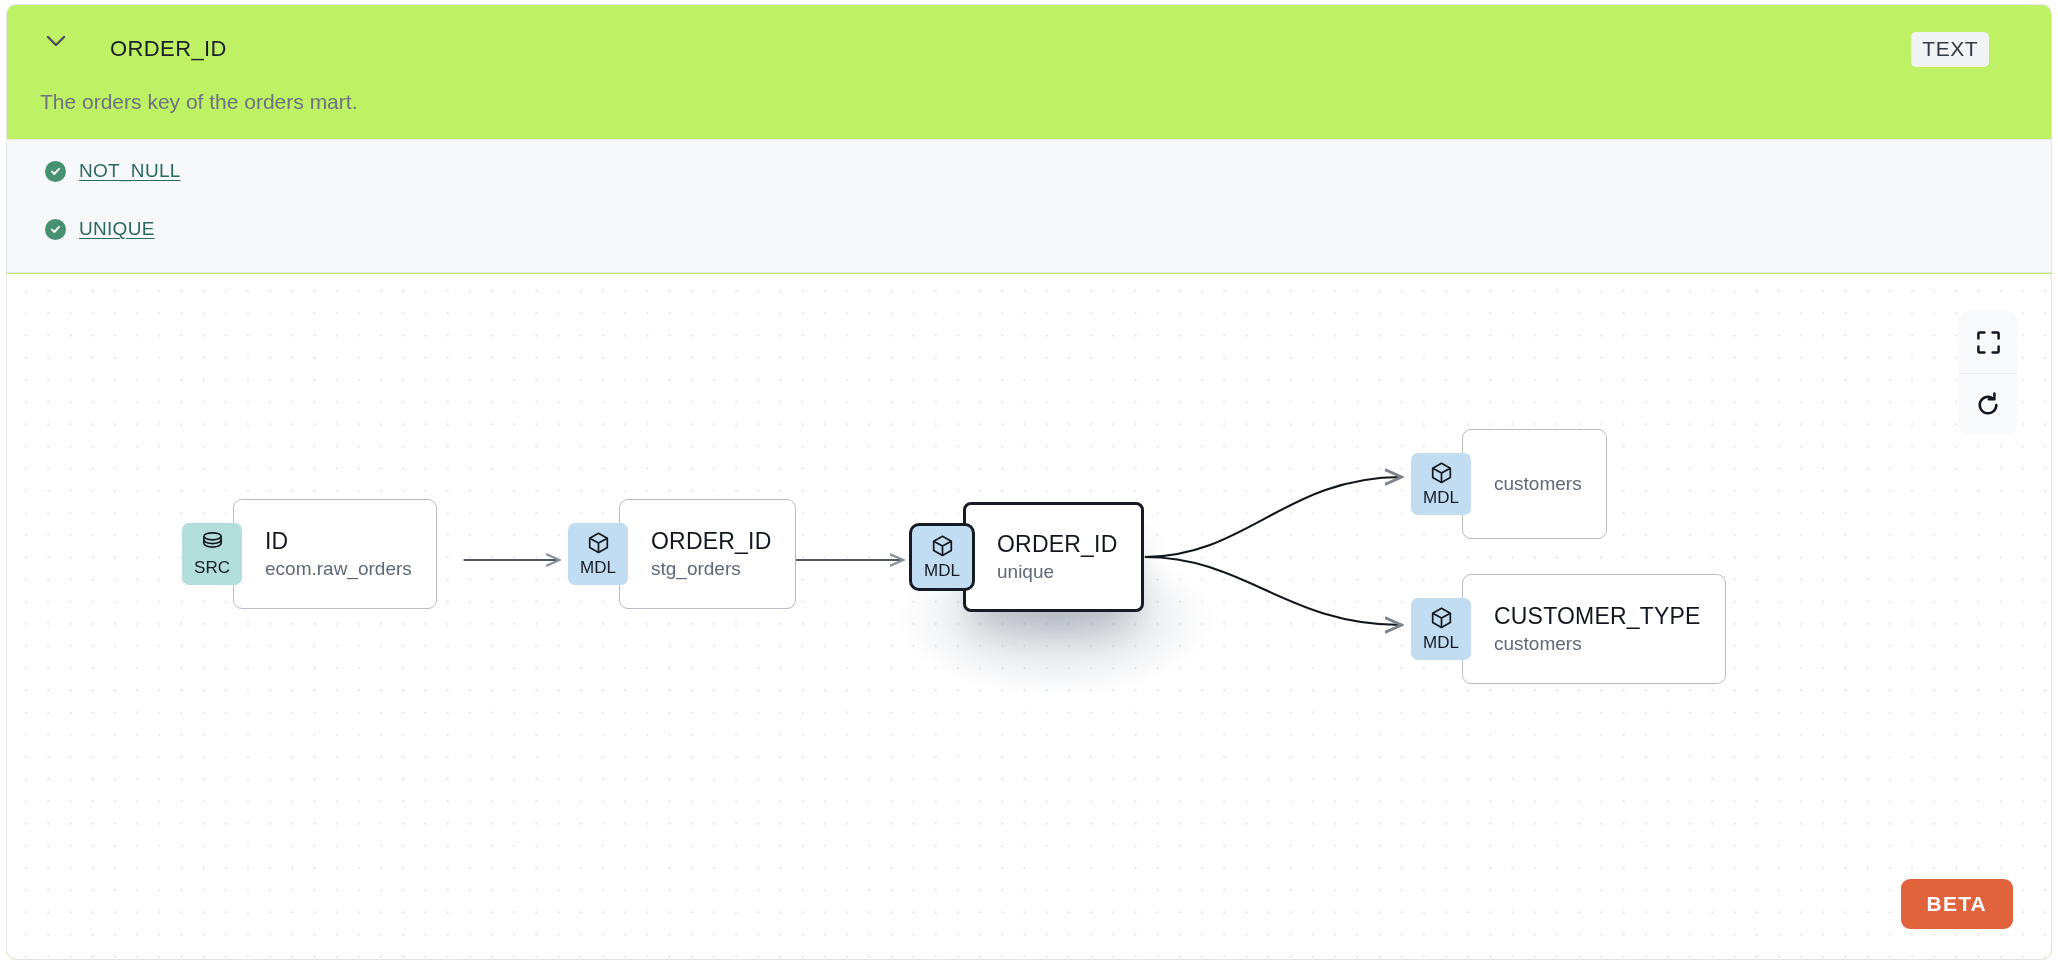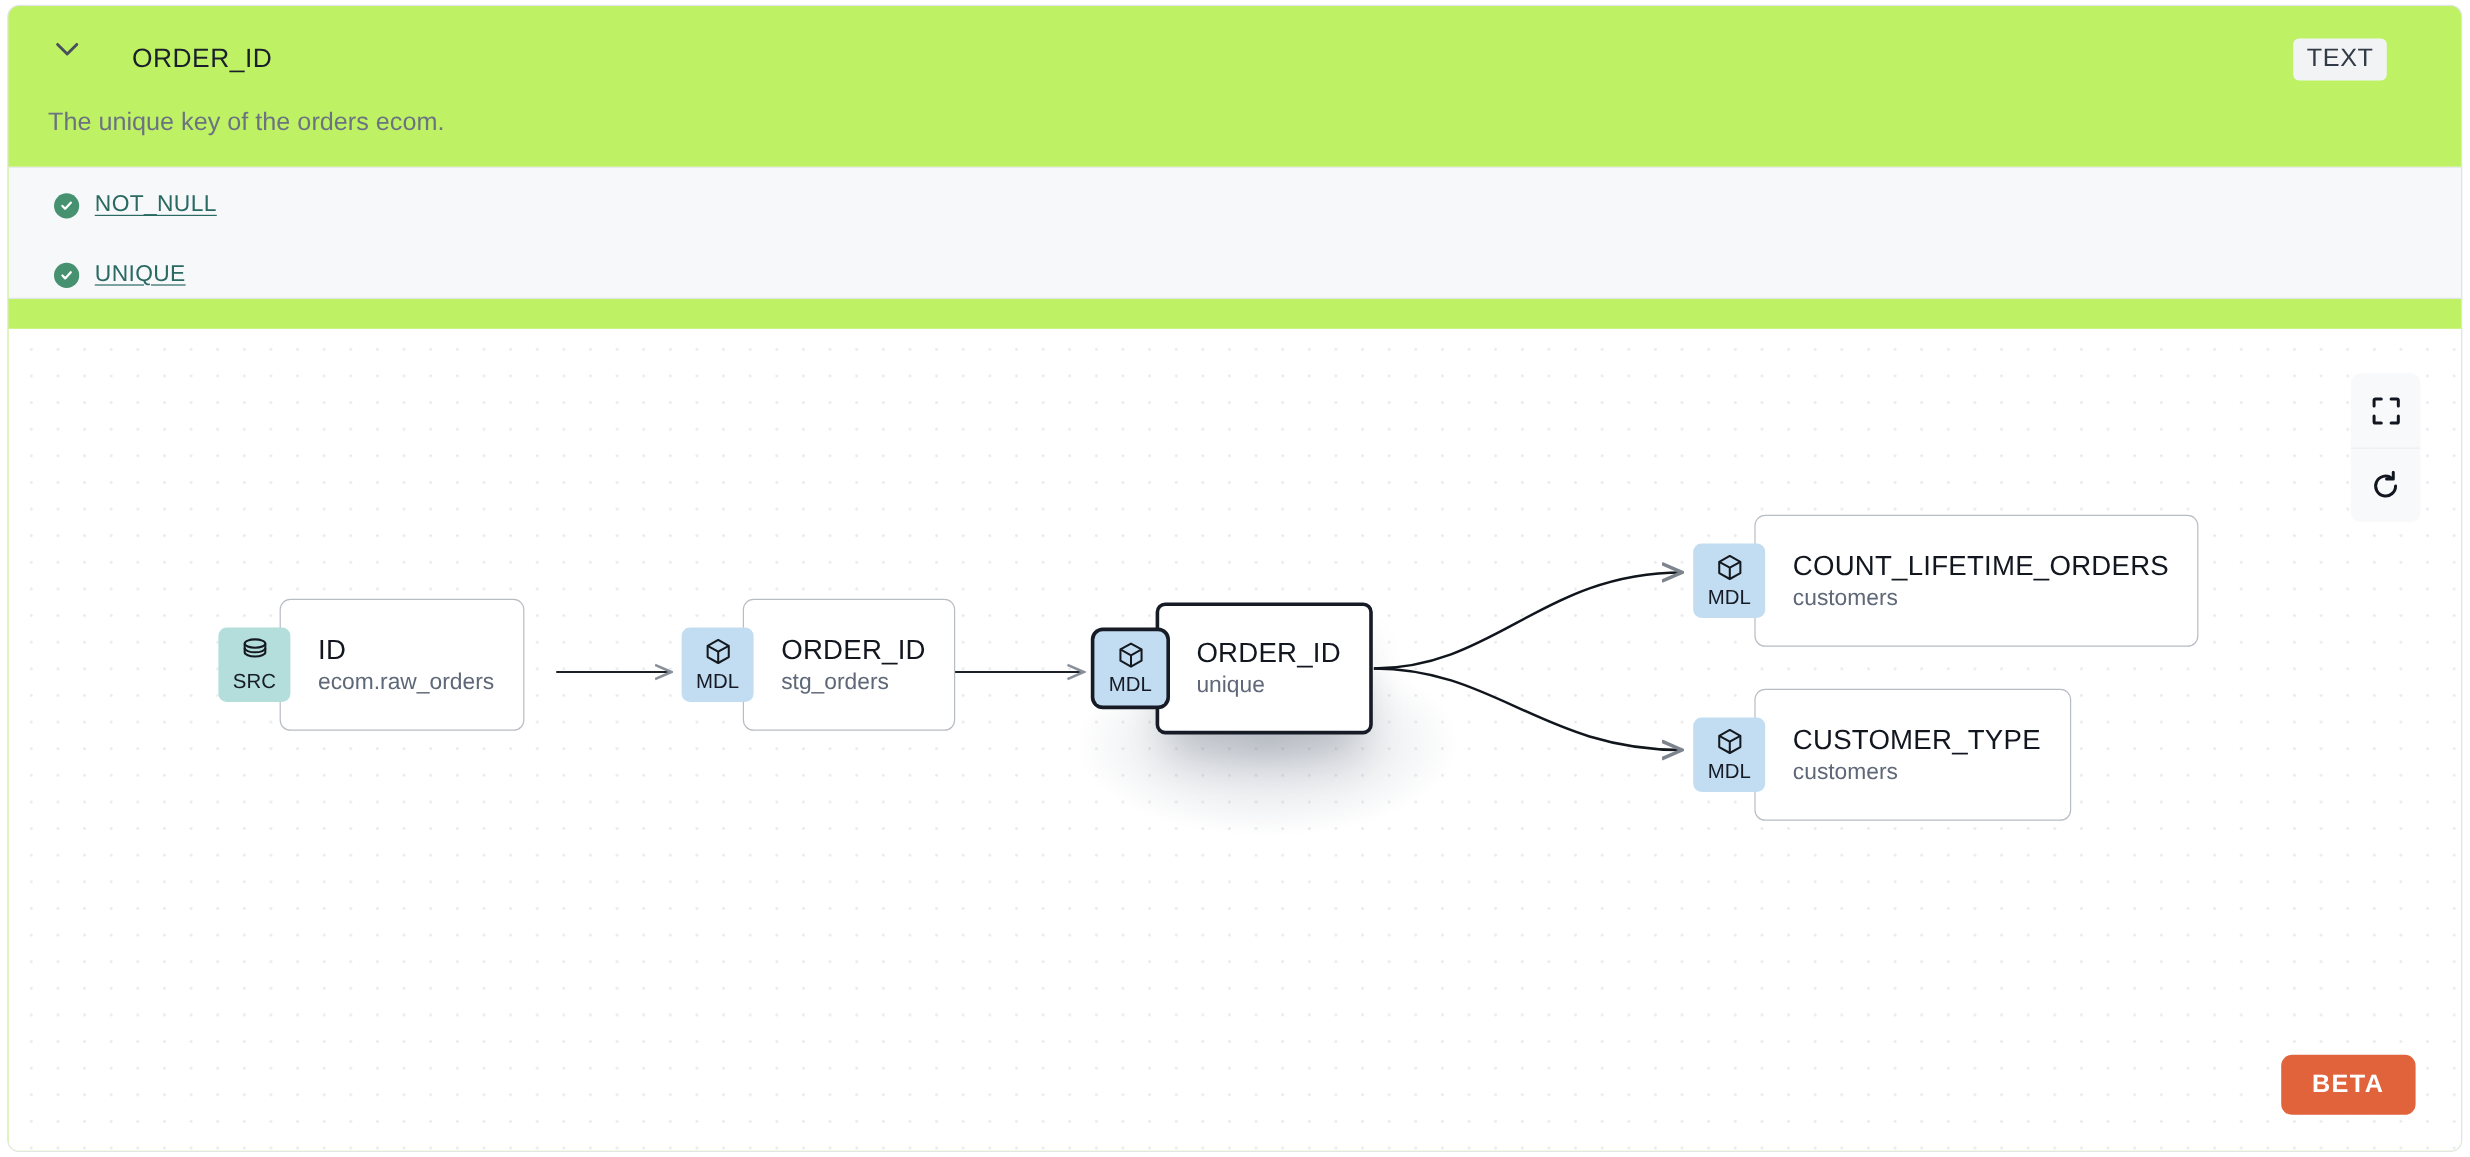--- a/index.html
+++ b/index.html
@@ -66,21 +66,21 @@
     font-size: 21px;
     color: #6b7280;
   }
 
   
   .tests {
     position: absolute;
     left: 0;
     top: 134px;
     width: 100%;
-    height: 110px;
+    height: 134px;
     background: #f7f8fa;
     border-top: 1px solid #e8eaee;
     border-bottom: 1px solid #e3e5e9;
   }
   .test-row {
     position: absolute;
     left: 38px;
     display: flex;
     align-items: center;
     gap: 13px;
@@ -242,21 +242,21 @@
   <div class="header">
     <span class="chevron-btn">
       <svg width="26" height="16" viewBox="0 0 26 16">
         <path d="M5 4 L13 12 L21 4" fill="none" stroke="#49505c" stroke-width="2.4" stroke-linecap="round" stroke-linejoin="round"></path>
       </svg>
     </span>
     <div class="col-title">ORDER_ID</div>
     <div class="type-badge">TEXT</div>
   </div>
 
-  <div class="description">The unique key of the orders ecom.</div>
+  <div class="description">The orders key of the orders mart.</div>
 
   <div class="tests">
 
     <div class="test-row r0">
       <span class="check-icon">
         <svg width="13" height="13" viewBox="0 0 13 13">
           <path d="M3 6.6 L5.3 9 L10 3.9" fill="none" stroke="#ffffff" stroke-width="1.9" stroke-linecap="round" stroke-linejoin="round"></path>
         </svg>
       </span>
       <span class="test-link">NOT_NULL</span>
@@ -353,21 +353,20 @@
       <div class="badge mdl">
         <span>
           <svg width="27" height="26" viewBox="0 0 27 26">
             <path d="M13.5 2.3 L22.3 7.2 V16.6 L13.5 21.5 L4.7 16.6 V7.2 Z" fill="none" stroke="#14191f" stroke-width="1.7" stroke-linejoin="round"></path>
             <path d="M4.7 7.2 L13.5 12.1 L22.3 7.2 M13.5 12.1 V21.5" fill="none" stroke="#14191f" stroke-width="1.7" stroke-linejoin="round"></path>
           </svg>
         </span>
         <span>MDL</span>
       </div>
       <div class="body">
-        <div class="name">COUNT_LIFETIME_ORDERS</div>
         <div class="sub">customers</div>
       </div>
     </div>
 
     <div class="node" id="node-custtype">
       <div class="badge mdl">
         <span>
           <svg width="27" height="26" viewBox="0 0 27 26">
             <path d="M13.5 2.3 L22.3 7.2 V16.6 L13.5 21.5 L4.7 16.6 V7.2 Z" fill="none" stroke="#14191f" stroke-width="1.7" stroke-linejoin="round"></path>
             <path d="M4.7 7.2 L13.5 12.1 L22.3 7.2 M13.5 12.1 V21.5" fill="none" stroke="#14191f" stroke-width="1.7" stroke-linejoin="round"></path>

